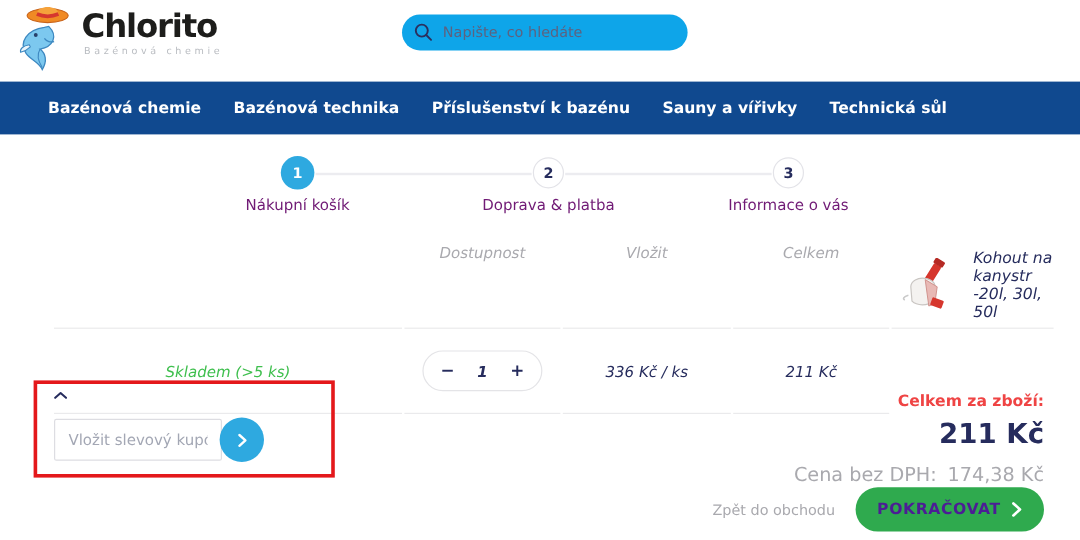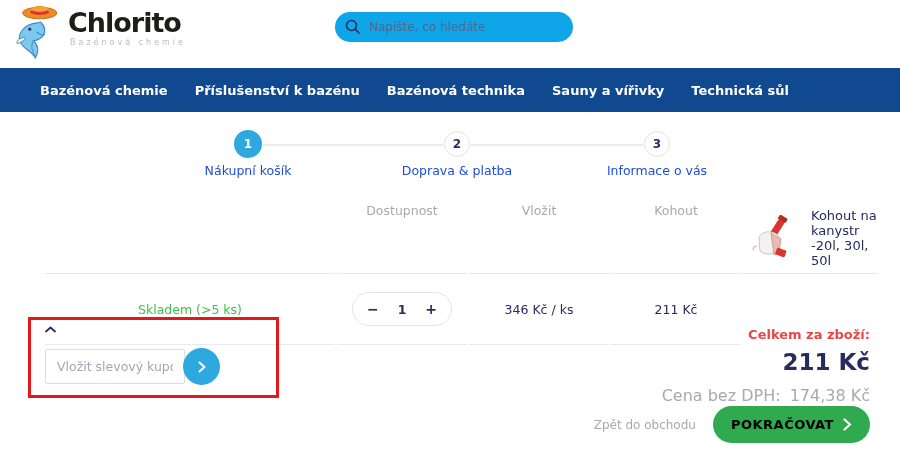--- a/index.html
+++ b/index.html
@@ -30,25 +30,25 @@
   .nav-item { color:#fff; font-size:13px; font-weight:bold; cursor:pointer; white-space:nowrap; }
 
   
   .step-line { position:absolute; height:2px; background:#ececf0; top:144px; }
   .step-circle { position:absolute; border-radius:50%; display:flex; align-items:center;
     justify-content:center; font-size:12px; font-weight:bold; }
   .step-circle.active { width:28px; height:28px; background:#2ea9e0; color:#fff; top:130px; }
   .step-circle.idle { width:26px; height:26px; background:#fff; border:1px solid #e3e3e8;
     color:#262c5d; top:131px; }
   .step-label { position:absolute; top:163px; transform:translateX(-50%); font-size:12.5px;
-    color:#1d4ed8; white-space:nowrap; }
+    color:#701a75; white-space:nowrap; }
 
   
   .cart-grid { position:absolute; left:45px; top:203px; width:825px;
-    display:grid; grid-template-columns:290px 130px 140px 130px 135px; column-gap:2px; }
+    display:grid; grid-template-columns:290px 130px 140px 130px 135px; column-gap:2px;font-style:italic; }
   .hcell { font-size:12.5px; color:#a9a9ae; text-align:center; padding-bottom:18px;
     border-bottom:1px solid #eaeaec; }
   .hcell.first { text-align:left; }
   .cell { border-bottom:1px solid #eaeaec; height:71px; display:flex; align-items:center;
     justify-content:center; font-size:12.5px; color:#262c5d; }
   .cell.product { justify-content:flex-start; }
   .product-img { width:42px; height:46px; margin-left:8px; margin-right:18px; flex:0 0 auto; }
   .product-name { font-size:13px; color:#262c5d; cursor:pointer; }
   .availability { color:#3fbf4e; }
   .stepper { width:100px; height:34px; border:1px solid #e4e4e7; border-radius:17px;
@@ -72,21 +72,21 @@
   
   .summary { position:absolute; right:30px; top:327px; text-align:right; }
   .summary-label { font-size:13px; font-weight:bold; color:#ef4444; }
   .summary-total { font-size:23px; font-weight:bold; color:#262c5d; margin-top:7px; }
   .summary-vat { font-size:16px; color:#a9a9ae; margin-top:11px; }
 
   
   .actions { position:absolute; right:30px; top:406px; display:flex; align-items:center; gap:17px; }
   .back-link { font-size:12px; color:#a9a9ae; cursor:pointer; }
   .continue-btn { height:37px; padding:0 18px; border:none; border-radius:19px; background:#2faa4e;
-    color:#000000; font-size:13px; font-weight:bold; letter-spacing:0.5px; display:flex;
+    color:#4c1d95; font-size:13px; font-weight:bold; letter-spacing:0.5px; display:flex;
     align-items:center; gap:9px; cursor:pointer; font-family:inherit; }
 </style>
 </head>
 <body>
 
 <div class="page">
 
   <div class="header">
     <div class="logo">
       <svg class="logo-mascot" viewBox="0 0 60 66">
@@ -108,40 +108,40 @@
       <svg width="16" height="16" viewBox="0 0 16 16">
         <circle cx="6.5" cy="6.5" r="5" fill="none" stroke="#2b2f5e" stroke-width="1.6"></circle>
         <line x1="10.2" y1="10.2" x2="14.2" y2="14.2" stroke="#2b2f5e" stroke-width="1.6" stroke-linecap="round"></line>
       </svg>
       <input type="text" placeholder="Napište, co hledáte" style="">
     </div>
   </div>
 
   <nav class="nav">
     <span class="nav-item">Bazénová chemie</span>
+    <span class="nav-item">Bazénová technika</span>
     <span class="nav-item">Příslušenství k bazénu</span>
-    <span class="nav-item">Bazénová technika</span>
     <span class="nav-item">Sauny a vířivky</span>
     <span class="nav-item">Technická sůl</span>
   </nav>
 
   <div class="step-line" style="left:263px; width:180px;"></div>
   <div class="step-line" style="left:471px; width:172px;"></div>
   <div class="step-circle active" style="left:234px;">1</div>
   <div class="step-circle idle" style="left:444px;">2</div>
   <div class="step-circle idle" style="left:644px;">3</div>
   <div class="step-label" style="left:248px;">Nákupní košík</div>
   <div class="step-label" style="left:457px;">Doprava &amp; platba</div>
   <div class="step-label" style="left:657px;">Informace o vás</div>
 
   <div class="cart-grid">
     <div class="hcell first"></div>
     <div class="hcell">Dostupnost</div>
     <div class="hcell">Vložit</div>
-    <div class="hcell">Kohout</div>
+    <div class="hcell">Celkem</div>
 
     <div class="cell product">
       <svg class="product-img" viewBox="0 0 42 46">
         <path d="M6 31 C2 32 1 34 3 35" fill="none" stroke="#c9c9c9" stroke-width="1.4"></path>
         <rect x="22" y="4" width="7" height="20" rx="1.5" fill="#d6362d" transform="rotate(32 25 14)"></rect>
         <rect x="27" y="1" width="9" height="5" rx="1" fill="#b52a24" transform="rotate(32 31 4)"></rect>
         <path d="M8 24 C8 19 14 16 20 17 C26 18 29 21 28 26 L27 36 C22 40 13 40 9 36 Z" fill="#f4f2f0" stroke="#c9c5c2" stroke-width="1"></path>
         <path d="M20 18 L30 24 L28 38 L23 40 Z" fill="#e8b9b5" stroke="#cf8f8a" stroke-width="0.8"></path>
         <rect x="25" y="34" width="10" height="7" rx="1" fill="#d6362d" transform="rotate(20 30 37)"></rect>
       </svg>
@@ -150,21 +150,21 @@
     <div class="cell">
       <span class="availability">Skladem (&gt;5 ks)</span>
     </div>
     <div class="cell">
       <div class="stepper">
         <span class="btn">−</span>
         <span class="qty">1</span>
         <span class="btn">+</span>
       </div>
     </div>
-    <div class="cell">346 Kč / ks</div>
+    <div class="cell">336 Kč / ks</div>
     <div class="cell">211 Kč</div>
   </div>
 
   <div class="annotation-box"></div>
   <div class="coupon-toggle">
     <svg width="11" height="7" viewBox="0 0 11 7">
       <polyline points="1,5.5 5.5,1.5 10,5.5" fill="none" stroke="#262c5d" stroke-width="1.7" stroke-linecap="round" stroke-linejoin="round"></polyline>
     </svg>
   </div>
   <div class="coupon-row">

